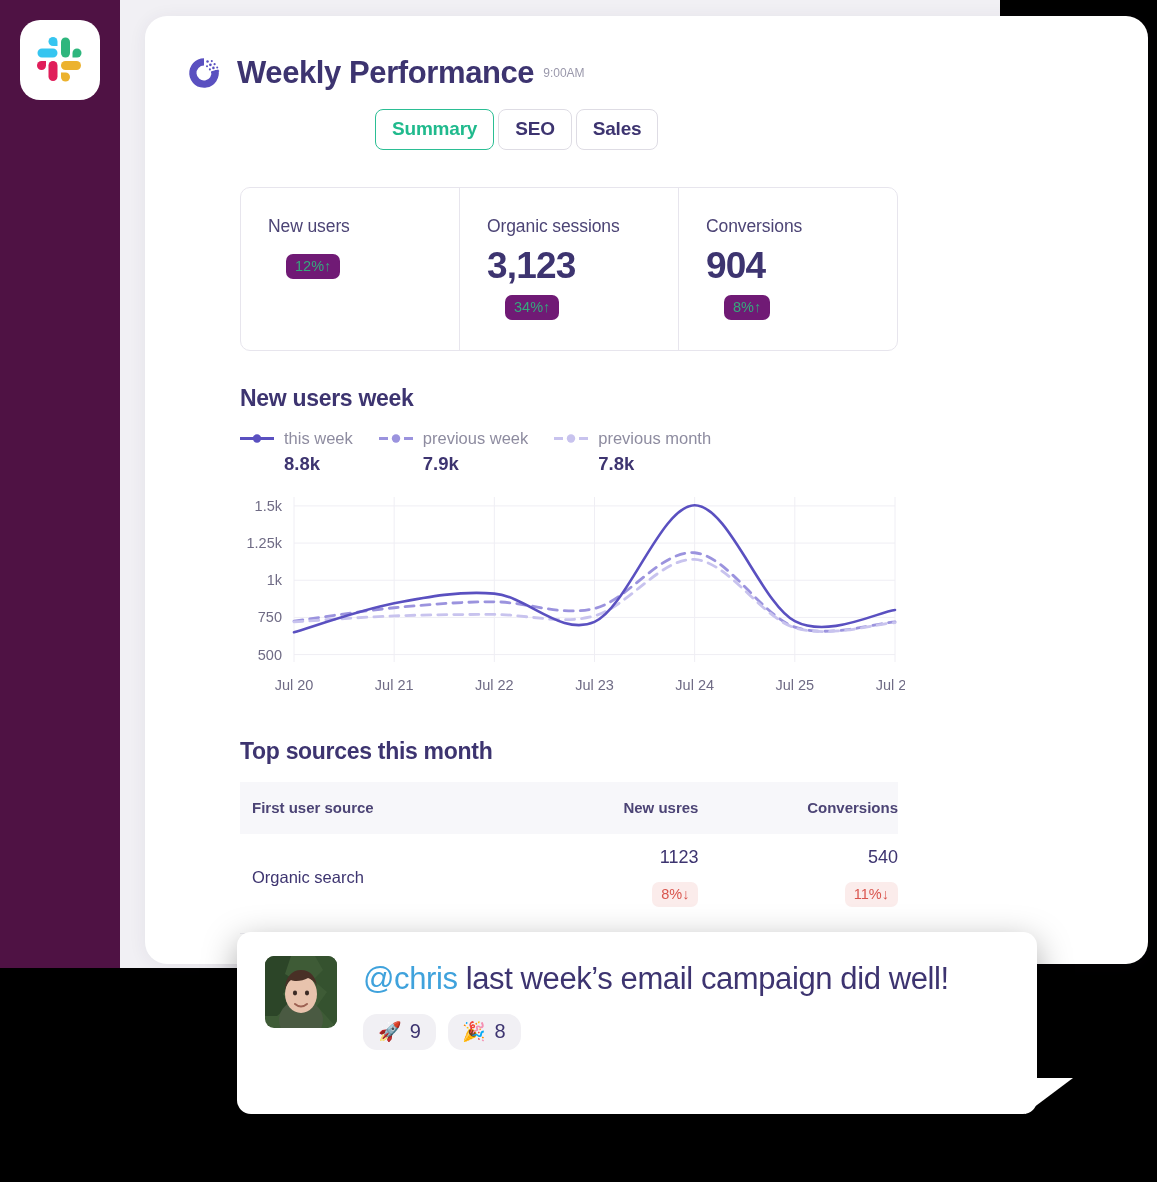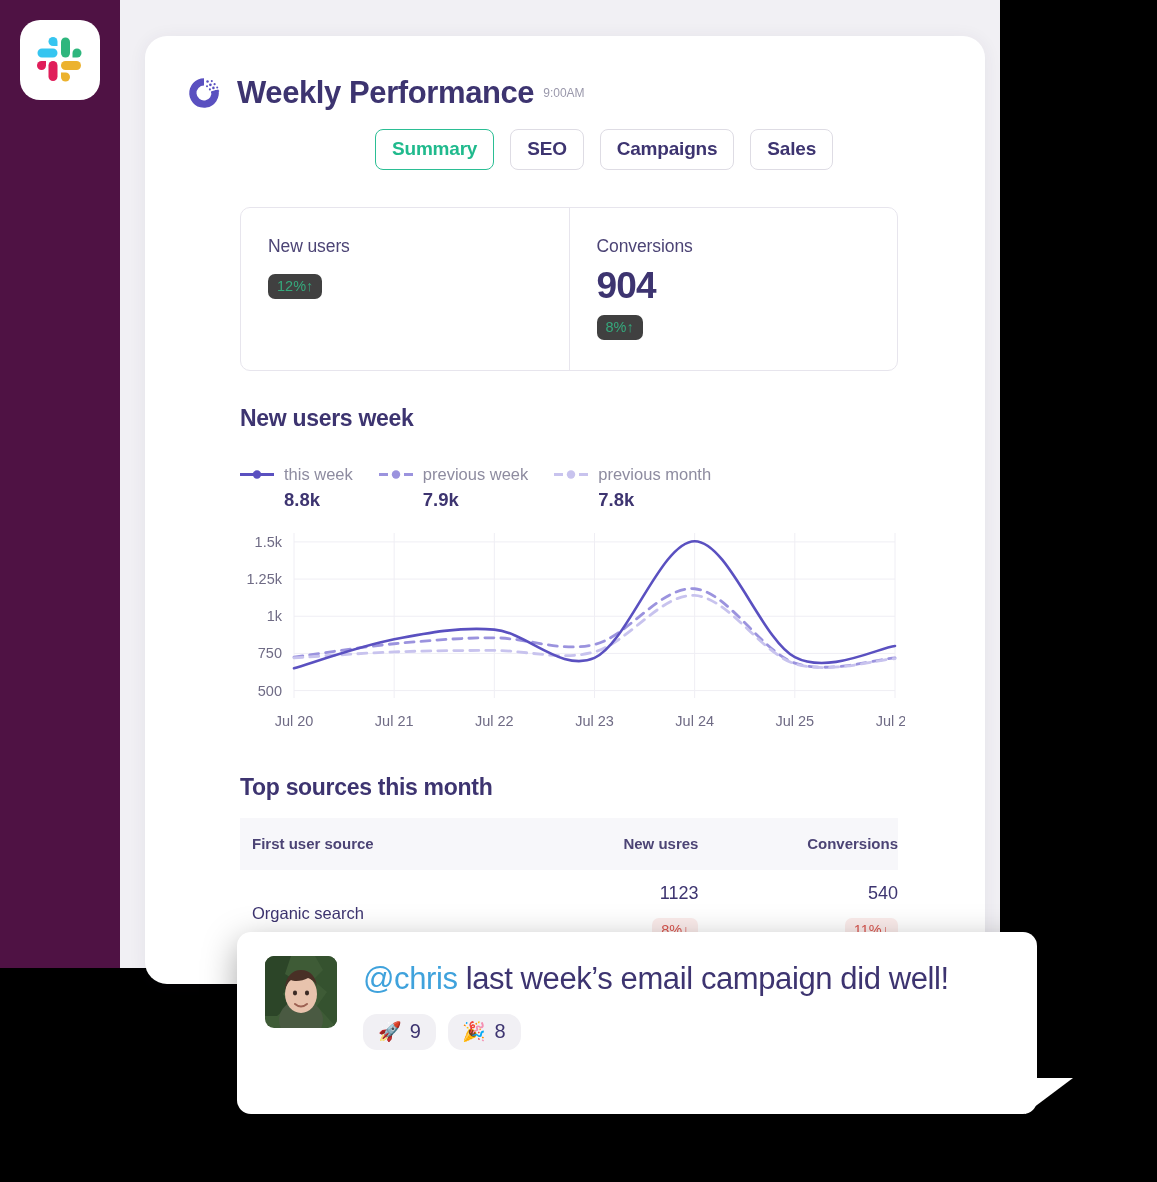--- a/index.html
+++ b/index.html
@@ -23,37 +23,37 @@
   .slack-logo svg { position: absolute; left: 16px; top: 16px; }
 
   
   .backdrop {
     position: absolute; left: 120px; top: 0; width: 880px; height: 968px;
     background: #f1f0f4;
   }
 
   
   .card {
-    position: absolute; left: 145px; top: 36px; width: 840px; height: 948px;
+    position: absolute; left: 145px; top: 16px; width: 1003px; height: 948px;
     background: #ffffff; border-radius: 22px;
     box-shadow: 0 2px 18px rgba(60,40,90,.07);
     overflow: hidden;
   }
 
   
   .hdr { display: flex; align-items: center; padding: 38px 0 0 40px; }
   .brand-mark { width: 38px; height: 38px; margin-right: 14px; flex: 0 0 auto; }
   .hdr-title {
     font-size: 31px; font-weight: bold; color: #3D3470;
     letter-spacing: -.4px;
   }
   .hdr-time { font-size: 12px; color: #9a98ab; margin-left: 9px; }
 
   
-  .tabs { display: flex; gap: 16px; padding: 17px 0 0 230px; }
+  .tabs { display: flex; gap: 4px; padding: 17px 0 0 230px; }
   .tab {
     border: 1.6px solid #dedce4; border-radius: 8px;
     padding: 8px 16px 9px; font-size: 19px; font-weight: bold;
     color: #3D3470; background: #fff; cursor: pointer;
     letter-spacing: -.2px;
   }
   .tab.active { border-color: #2BBE94; color: #20BA8D; }
 
   
   .metrics {
@@ -65,33 +65,33 @@
   .metric:last-child { border-right: none; }
   .metric-label { font-size: 17.5px; color: #4C4475; margin-bottom: 8px; letter-spacing: -.1px; }
   .metric-value {
     font-size: 37px; font-weight: bold; color: #3D3470;
     letter-spacing: -.8px; line-height: 1.12;
   }
   .pill {
     display: inline-block; margin-top: 9px; padding: 4px 9px 5px;
     border-radius: 7px; font-size: 14.5px;
   }
-  .pill.up { background: #404040; color: #35A97C; }
+  .pill.up { background: #701a75; color: #35A97C; margin-left: 18px; }
   .pill.down { background: #fbeceb; color: #D9554E; }
 
   
   .sec-title {
     margin: 34px 0 12px 95px; font-size: 23px; font-weight: bold;
     color: #3D3470; letter-spacing: -.3px;
   }
 
   
   .legend { display: flex; margin: 16px 0 0 95px; }
   .lg { margin-right: 26px; }
-  .lg-row { display: flex; align-items: center; height: 20px; margin-top: 16px; }
+  .lg-row { display: flex; align-items: center; height: 20px; }
   .lg-swatch { width: 34px; height: 11px; margin-right: 10px; flex: 0 0 auto; }
   .lg-name { font-size: 16.5px; color: #8e8ca0; }
   .lg-val { font-size: 18.5px; font-weight: bold; color: #3D3470; margin-top: 5px; margin-left: 44px; }
 
   
   .chart-wrap { margin: 14px 0 0 95px; width: 665px; height: 215px; position: relative; }
 
   
   .tbl-title { margin: 34px 0 0 95px; font-size: 23px; font-weight: bold; color: #3D3470; letter-spacing: -.3px; }
   table.srcs { margin: 17px 0 0 95px; width: 658px; border-collapse: collapse; }
@@ -177,29 +177,35 @@
         <circle cx="27.0" cy="18.6" r="1.0" fill="#5A50C0"></circle>
         <circle cx="33.4" cy="17.0" r="0.85" fill="#5A50C0"></circle>
       </svg>
       <span class="hdr-title">Weekly Performance</span>
       <span class="hdr-time">9:00AM</span>
     </div>
 
     <div class="tabs">
       <div class="tab active">Summary</div>
       <div class="tab">SEO</div>
-      <div class="tab">Campaigns</div>
       <div class="tab">Sales</div>
     </div>
 
     <div class="metrics">
       <div class="metric">
         <div class="metric-label">New users</div>
         <div class="pill up">
           <span>12%</span><span>↑</span>
+        </div>
+      </div>
+      <div class="metric">
+        <div class="metric-label">Organic sessions</div>
+        <div class="metric-value">3,123</div>
+        <div class="pill up">
+          <span>34%</span><span>↑</span>
         </div>
       </div>
       <div class="metric">
         <div class="metric-label">Conversions</div>
         <div class="metric-value">904</div>
         <div class="pill up">
           <span>8%</span><span>↑</span>
         </div>
       </div>
     </div>

